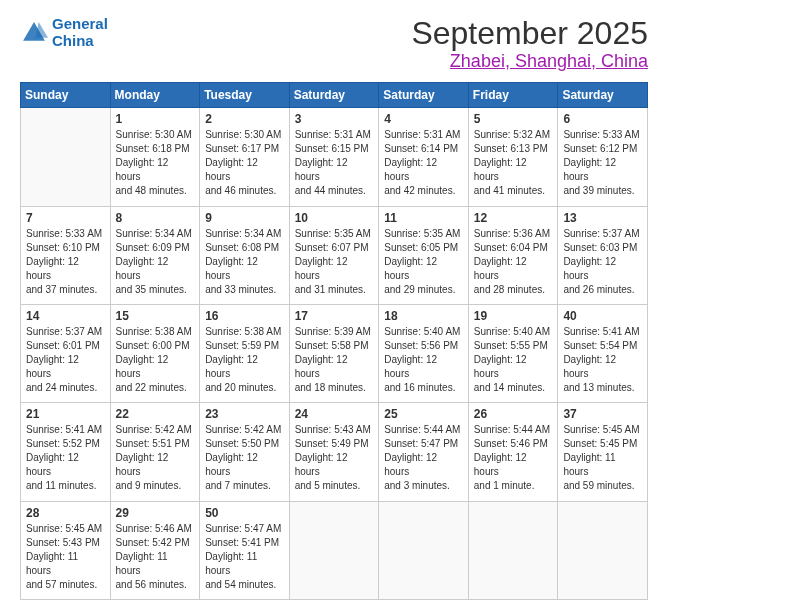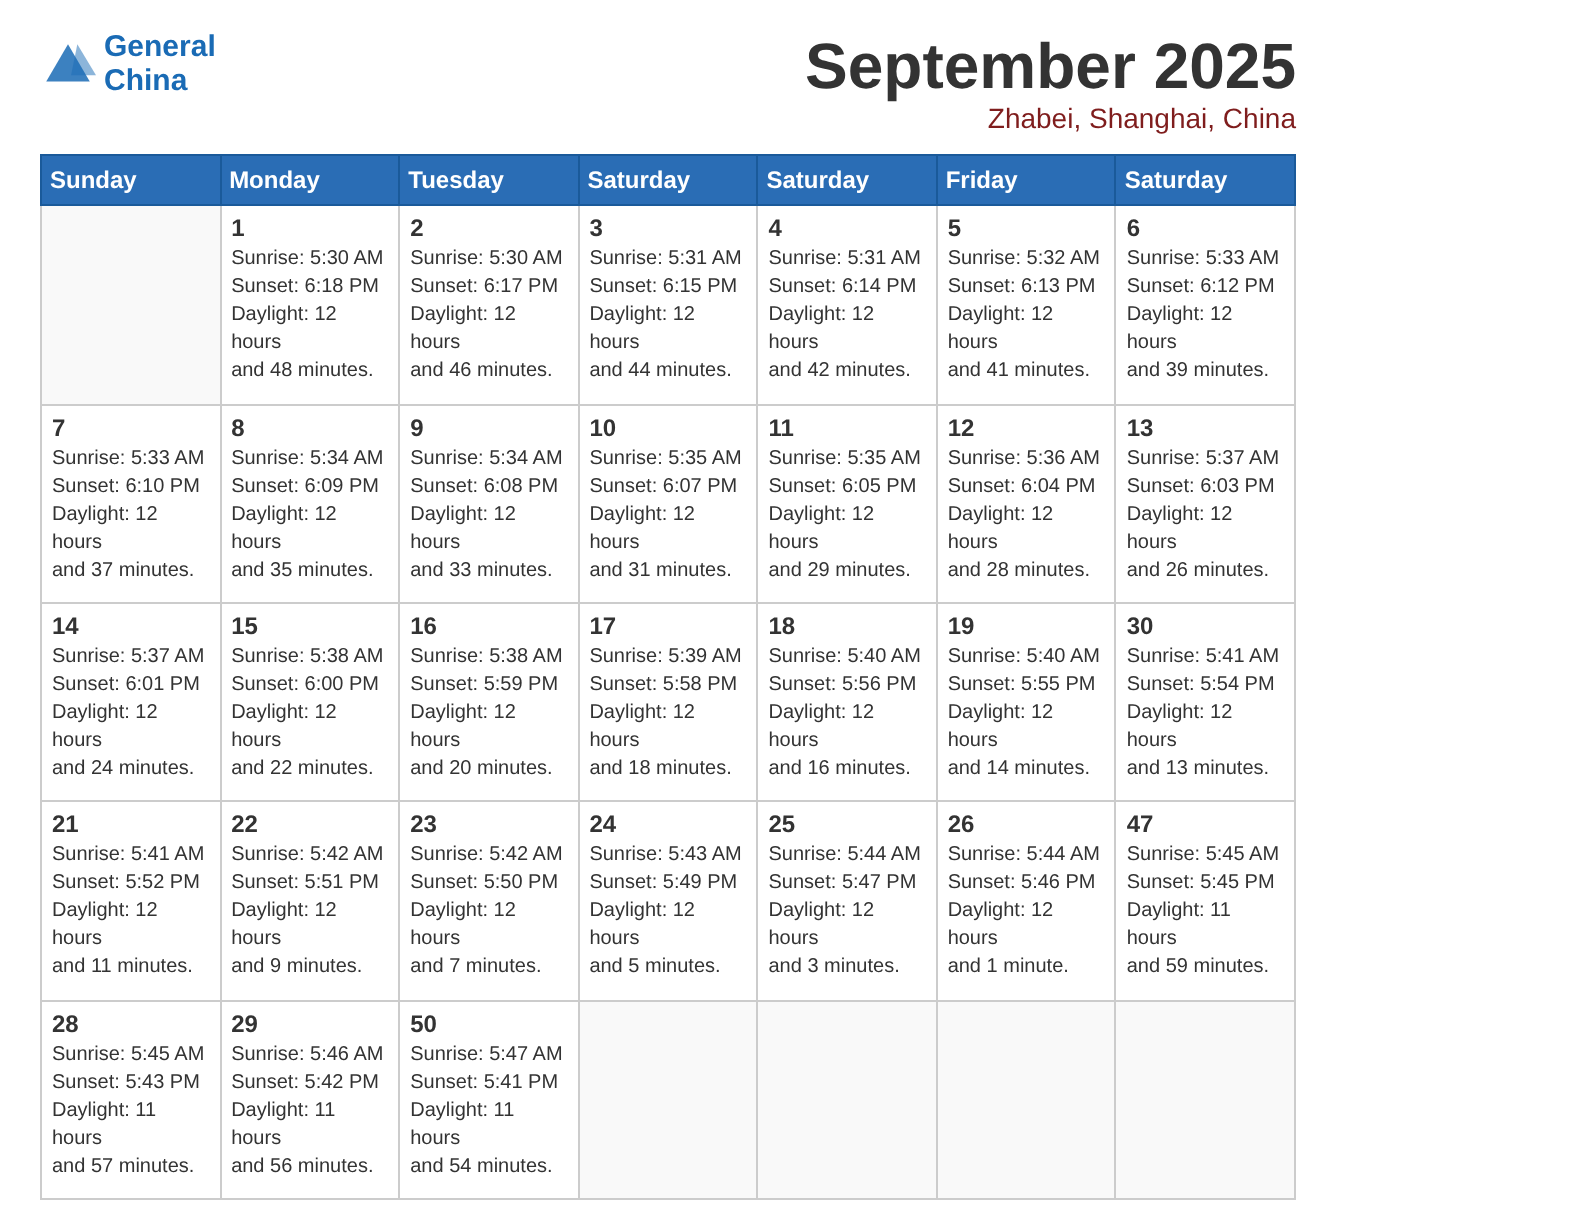--- a/index.html
+++ b/index.html
@@ -39,27 +39,28 @@
     }
     .logo-icon {
       width: 28px;
       height: 28px;
     }
     .title-block {
       text-align: right;
     }
     .month-title {
       font-size: 32px;
-      font-weight: bold;
+      font-weight: normal;
       color: #333;
       line-height: 1.1;
     }
     .location {
-      font-size: 14px;
-      color: #7f1d1d;
+      font-size: 18px;
+      color: #a21caf;
+      text-decoration: underline;
     }
     .calendar {
       flex: 1;
       border: 1px solid #ccc;
       border-collapse: collapse;
       width: 100%;
       table-layout: fixed;
     }
     .calendar thead tr th {
       background: #2a6db5;
@@ -207,21 +208,21 @@
           </td>
           <td>
             <span class="day-number">18</span>
             <div class="day-info">Sunrise: 5:40 AM<br>Sunset: 5:56 PM<br>Daylight: 12 hours<br>and 16 minutes.</div>
           </td>
           <td>
             <span class="day-number">19</span>
             <div class="day-info">Sunrise: 5:40 AM<br>Sunset: 5:55 PM<br>Daylight: 12 hours<br>and 14 minutes.</div>
           </td>
           <td>
-            <span class="day-number">30</span>
+            <span class="day-number">40</span>
             <div class="day-info">Sunrise: 5:41 AM<br>Sunset: 5:54 PM<br>Daylight: 12 hours<br>and 13 minutes.</div>
           </td>
         </tr>
         <tr>
           <td>
             <span class="day-number">21</span>
             <div class="day-info">Sunrise: 5:41 AM<br>Sunset: 5:52 PM<br>Daylight: 12 hours<br>and 11 minutes.</div>
           </td>
           <td>
             <span class="day-number">22</span>
@@ -237,21 +238,21 @@
           </td>
           <td>
             <span class="day-number">25</span>
             <div class="day-info">Sunrise: 5:44 AM<br>Sunset: 5:47 PM<br>Daylight: 12 hours<br>and 3 minutes.</div>
           </td>
           <td>
             <span class="day-number">26</span>
             <div class="day-info">Sunrise: 5:44 AM<br>Sunset: 5:46 PM<br>Daylight: 12 hours<br>and 1 minute.</div>
           </td>
           <td>
-            <span class="day-number">47</span>
+            <span class="day-number">37</span>
             <div class="day-info">Sunrise: 5:45 AM<br>Sunset: 5:45 PM<br>Daylight: 11 hours<br>and 59 minutes.</div>
           </td>
         </tr>
         <tr>
           <td>
             <span class="day-number">28</span>
             <div class="day-info">Sunrise: 5:45 AM<br>Sunset: 5:43 PM<br>Daylight: 11 hours<br>and 57 minutes.</div>
           </td>
           <td>
             <span class="day-number">29</span>

